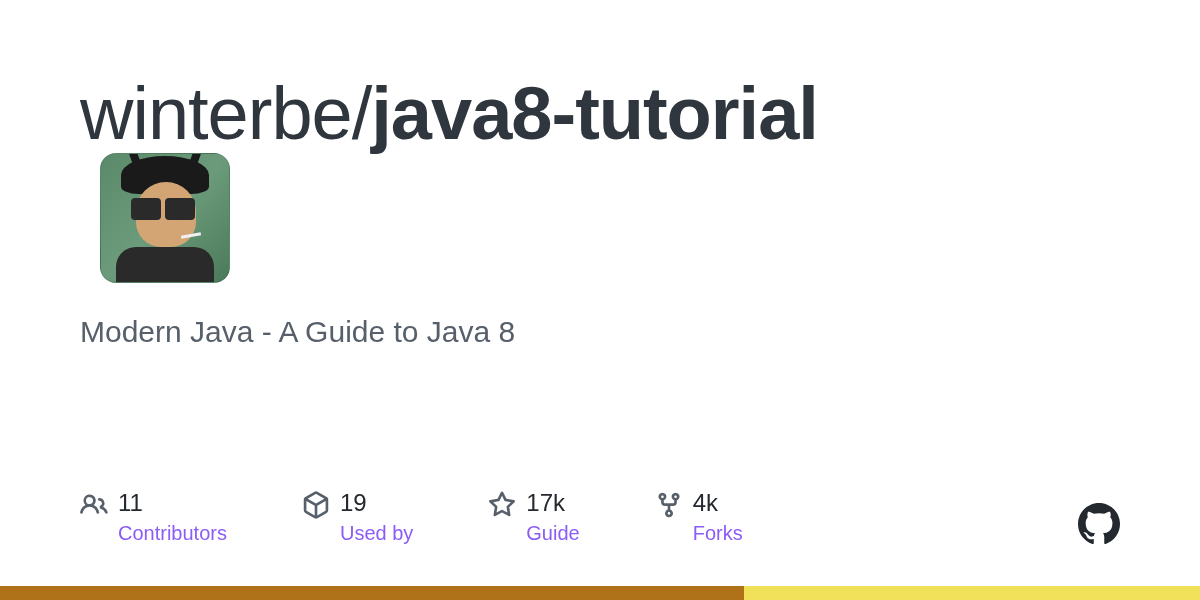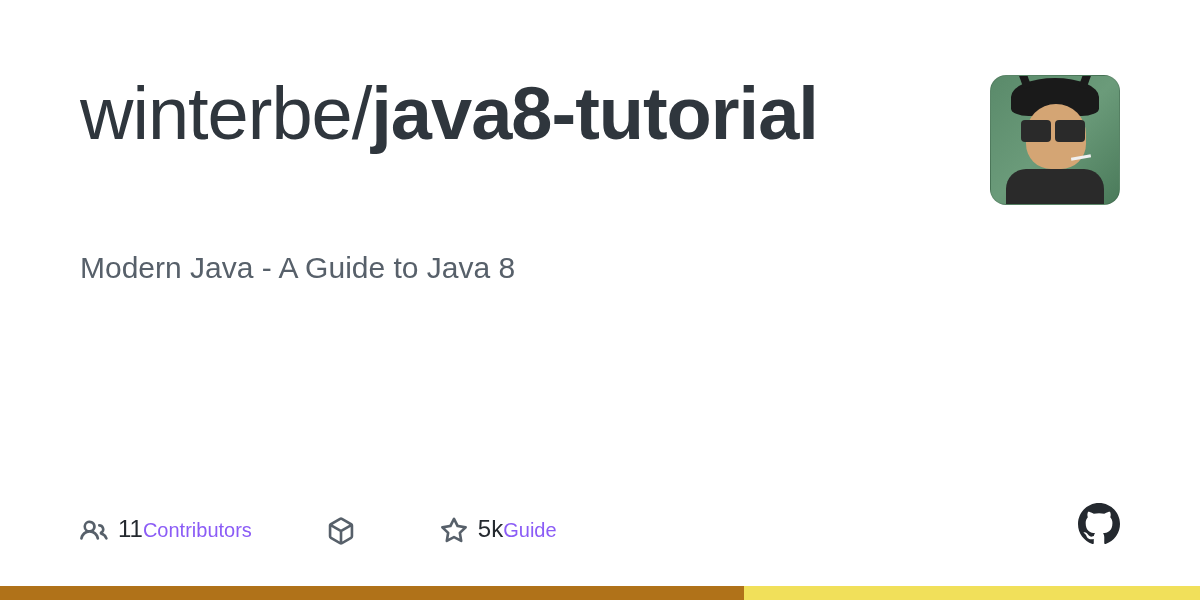--- a/index.html
+++ b/index.html
@@ -17,20 +17,21 @@
     }
     .container {
       padding: 75px 80px 0 80px;
       height: 100%;
       position: relative;
     }
     .header-row {
       display: flex;
       justify-content: space-between;
       align-items: flex-start;
+      flex-direction: column;
     }
     .title-block {
       flex: 1;
       max-width: 780px;
     }
     .repo-title {
       font-size: 74px;
       font-weight: 400;
       color: #2f363d;
       line-height: 1.05;
@@ -127,21 +128,21 @@
     .avatar-shirt {
       position: absolute;
       bottom: 0;
       left: 15px;
       right: 15px;
       height: 35px;
       background: #2a2a2a;
       border-radius: 20px 20px 0 0;
     }
     .description {
-      margin-top: 46px;
+      margin-top: 32px;
       font-size: 30px;
       color: #57606a;
       font-weight: 400;
     }
     .stats-row {
       position: absolute;
       bottom: 55px;
       left: 80px;
       right: 80px;
       display: flex;
@@ -155,21 +156,21 @@
     .stat-icon {
       width: 28px;
       height: 28px;
       margin-right: 10px;
       margin-top: 2px;
       flex-shrink: 0;
       fill: #57606a;
     }
     .stat-text {
       display: flex;
-      flex-direction: row;
+      flex-direction: column;
     }
     .stat-value {
       font-size: 24px;
       color: #24292f;
       font-weight: 400;
       line-height: 1.2;
     }
     .stat-label {
       font-size: 20px;
       color: #8b5cf6;
@@ -233,32 +234,45 @@
       <div class="stat-text">
         <span class="stat-value">11</span>
         <span class="stat-label">Contributors</span>
       </div>
     </div>
 
     <div class="stat">
       <svg class="stat-icon" viewBox="0 0 16 16">
           <path d="m8.878.392 5.25 3.045c.54.314.872.89.872 1.514v6.098a1.75 1.75 0 0 1-.872 1.514l-5.25 3.045a1.75 1.75 0 0 1-1.756 0l-5.25-3.045A1.75 1.75 0 0 1 1 11.049V4.951c0-.624.332-1.201.872-1.514L7.122.392a1.75 1.75 0 0 1 1.756 0ZM7.875 1.69l-4.63 2.685L8 7.133l4.755-2.758-4.63-2.685a.248.248 0 0 0-.25 0ZM2.5 5.677v5.372c0 .09.047.171.125.216l4.625 2.683V8.432Zm6.25 8.271 4.625-2.683a.25.25 0 0 0 .125-.216V5.677L8.75 8.432Z"></path>
         </svg>
+      <div class="stat-text">
+        <span class="stat-value">19</span>
+        <span class="stat-label">Used by</span>
+      </div>
     </div>
 
     <div class="stat">
       <svg class="stat-icon" viewBox="0 0 16 16">
           <path d="M8 .25a.75.75 0 0 1 .673.418l1.882 3.815 4.21.612a.75.75 0 0 1 .416 1.279l-3.046 2.97.719 4.192a.751.751 0 0 1-1.088.791L8 12.347l-3.766 1.98a.75.75 0 0 1-1.088-.79l.72-4.194L.818 6.374a.75.75 0 0 1 .416-1.28l4.21-.611L7.327.668A.75.75 0 0 1 8 .25Zm0 2.445L6.615 5.5a.75.75 0 0 1-.564.41l-3.097.45 2.24 2.184a.75.75 0 0 1 .216.664l-.528 3.084 2.769-1.456a.75.75 0 0 1 .698 0l2.77 1.456-.53-3.084a.75.75 0 0 1 .216-.664l2.24-2.183-3.096-.45a.75.75 0 0 1-.564-.41L8 2.694Z"></path>
         </svg>
       <div class="stat-text">
-        <span class="stat-value">5k</span>
+        <span class="stat-value">17k</span>
         <span class="stat-label">Guide</span>
       </div>
     </div>
 
+    <div class="stat">
+      <svg class="stat-icon" viewBox="0 0 16 16">
+          <path d="M5 5.372v.878c0 .414.336.75.75.75h4.5a.75.75 0 0 0 .75-.75v-.878a2.25 2.25 0 1 1 1.5 0v.878a2.25 2.25 0 0 1-2.25 2.25h-1.5v2.128a2.251 2.251 0 1 1-1.5 0V8.5h-1.5A2.25 2.25 0 0 1 3.5 6.25v-.878a2.25 2.25 0 1 1 1.5 0ZM5 3.25a.75.75 0 1 0-1.5 0 .75.75 0 0 0 1.5 0Zm6.75.75a.75.75 0 1 0 0-1.5.75.75 0 0 0 0 1.5Zm-3 8.75a.75.75 0 1 0-1.5 0 .75.75 0 0 0 1.5 0Z"></path>
+        </svg>
+      <div class="stat-text">
+        <span class="stat-value">4k</span>
+        <span class="stat-label">Forks</span>
+      </div>
+    </div>
   </div>
 
   <svg class="github-logo" viewBox="0 0 16 16">
       <path d="M8 0C3.58 0 0 3.58 0 8c0 3.54 2.29 6.53 5.47 7.59.4.07.55-.17.55-.38 0-.19-.01-.82-.01-1.49-2.01.37-2.53-.49-2.69-.94-.09-.23-.48-.94-.82-1.13-.28-.15-.68-.52-.01-.53.63-.01 1.08.58 1.23.82.72 1.21 1.87.87 2.33.66.07-.52.28-.87.51-1.07-1.78-.2-3.64-.89-3.64-3.95 0-.87.31-1.59.82-2.15-.08-.2-.36-1.02.08-2.12 0 0 .67-.21 2.2.82.64-.18 1.32-.27 2-.27.68 0 1.36.09 2 .27 1.53-1.04 2.2-.82 2.2-.82.44 1.1.16 1.92.08 2.12.51.56.82 1.27.82 2.15 0 3.07-1.87 3.75-3.65 3.95.29.25.54.73.54 1.48 0 1.07-.01 1.93-.01 2.2 0 .21.15.46.55.38A8.013 8.013 0 0 0 16 8c0-4.42-3.58-8-8-8z"></path>
     </svg>
 </div>
 
 <div class="bottom-bar">
   <div class="bar-seg-1"></div>
   <div class="bar-seg-2"></div>

